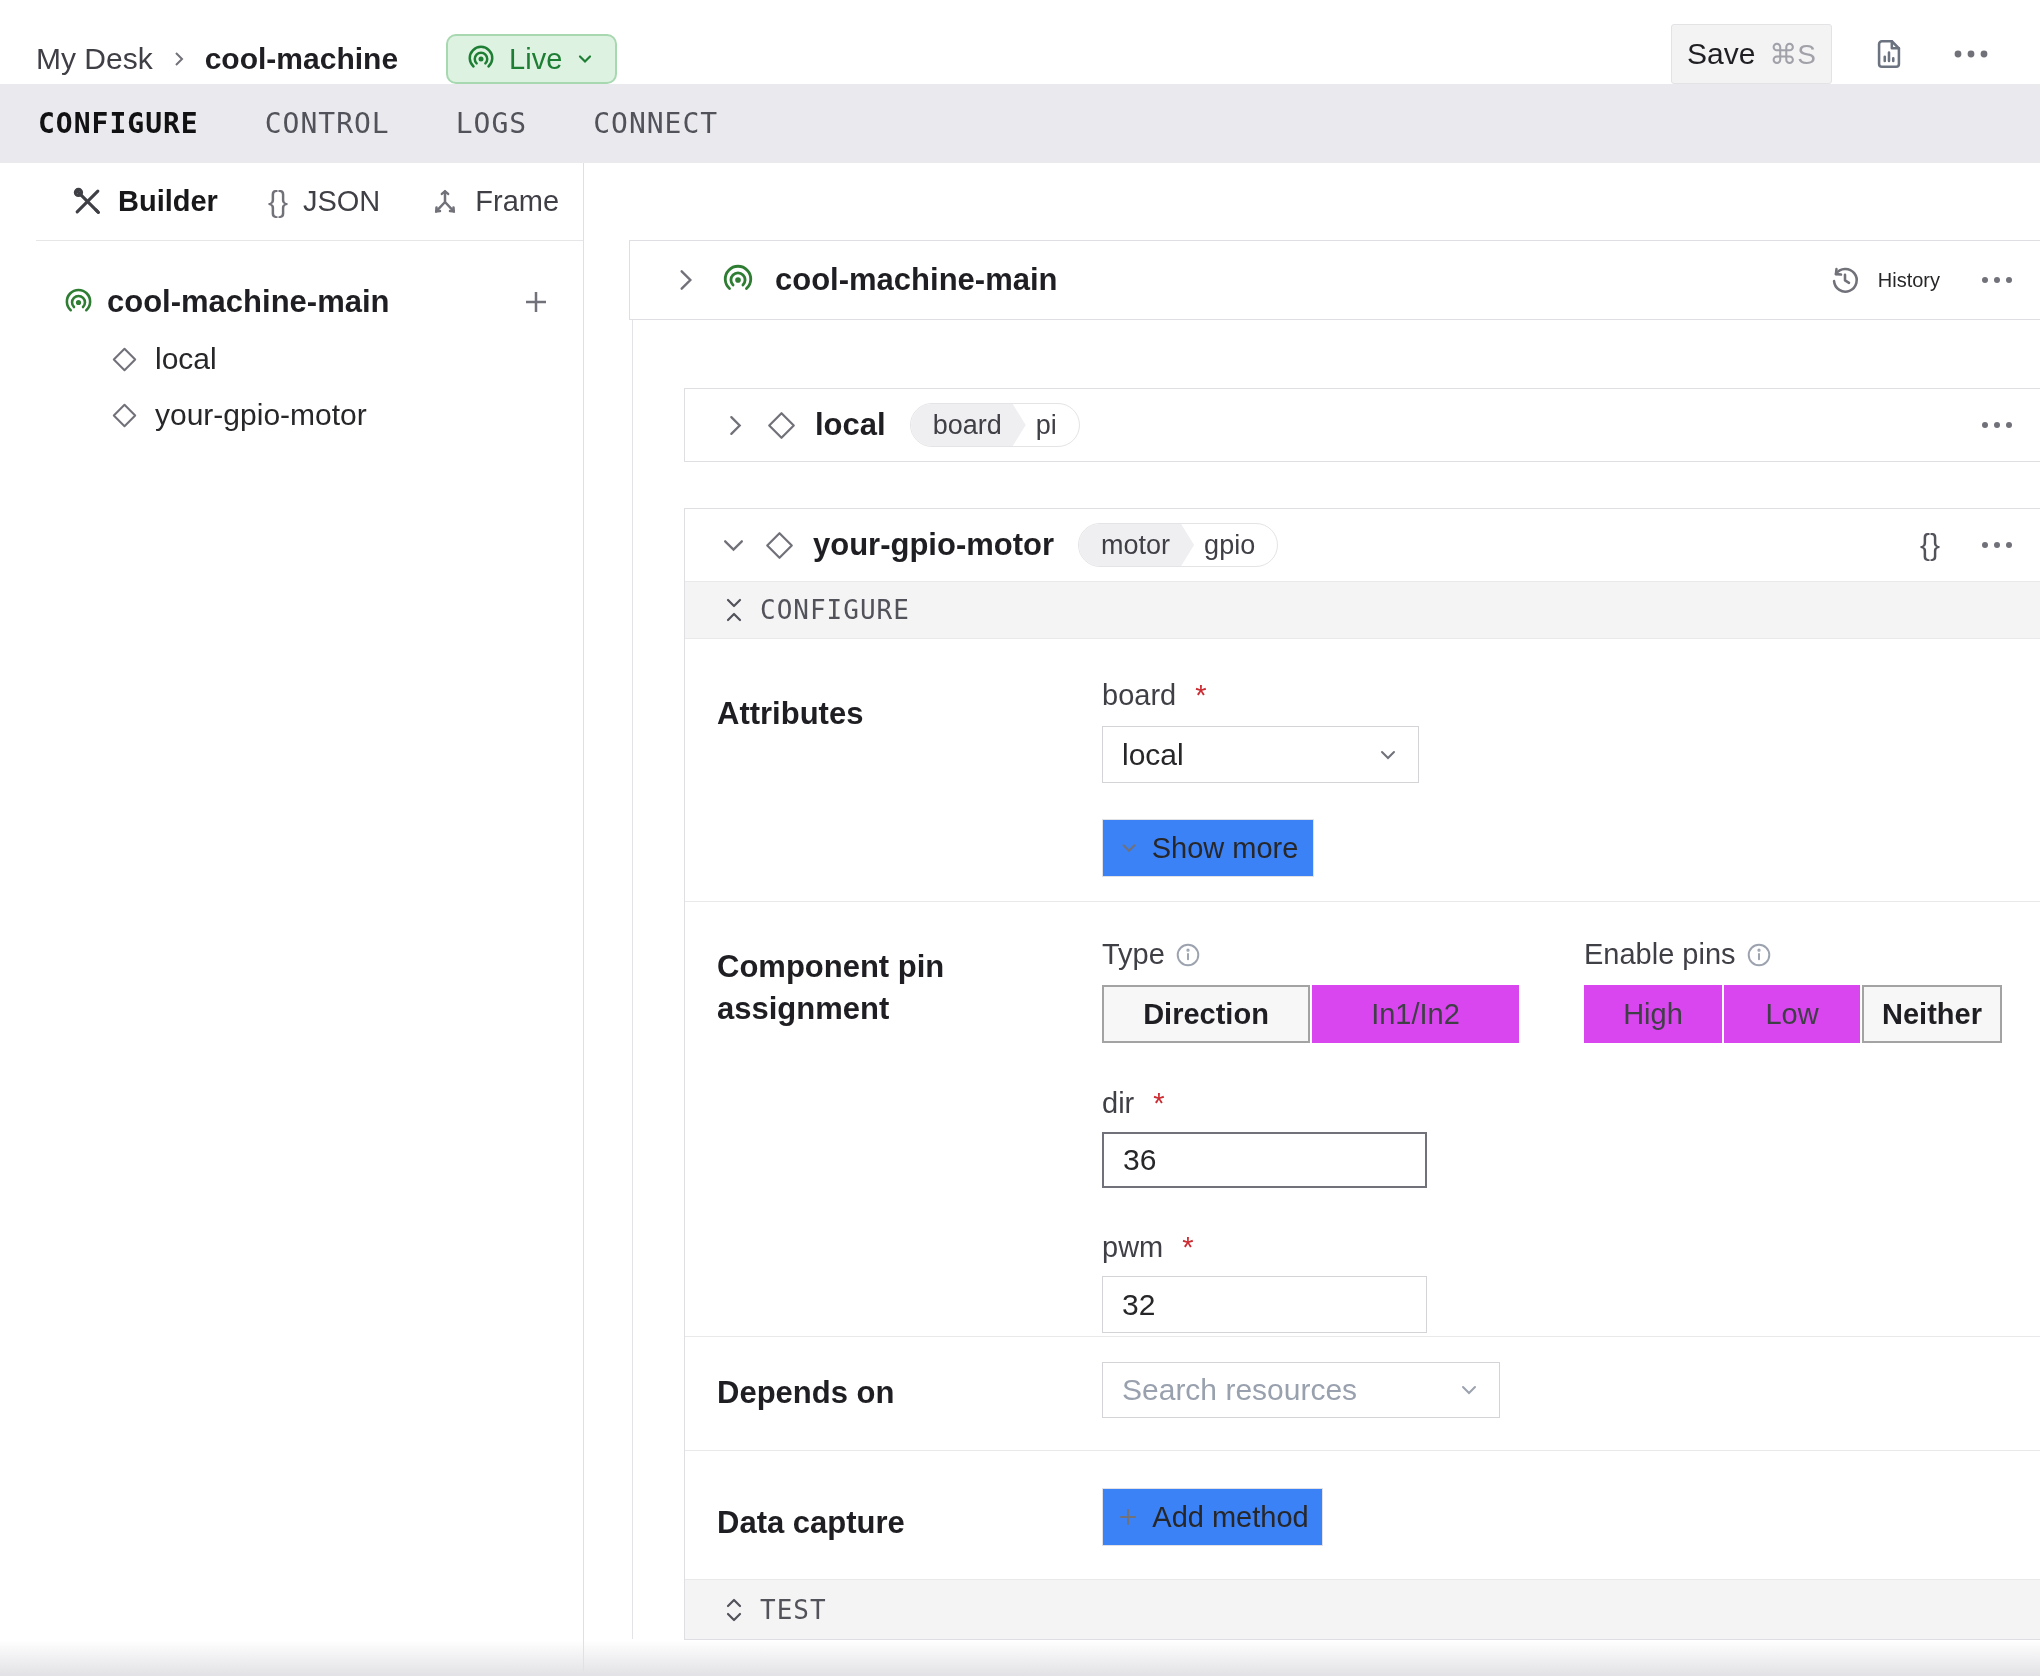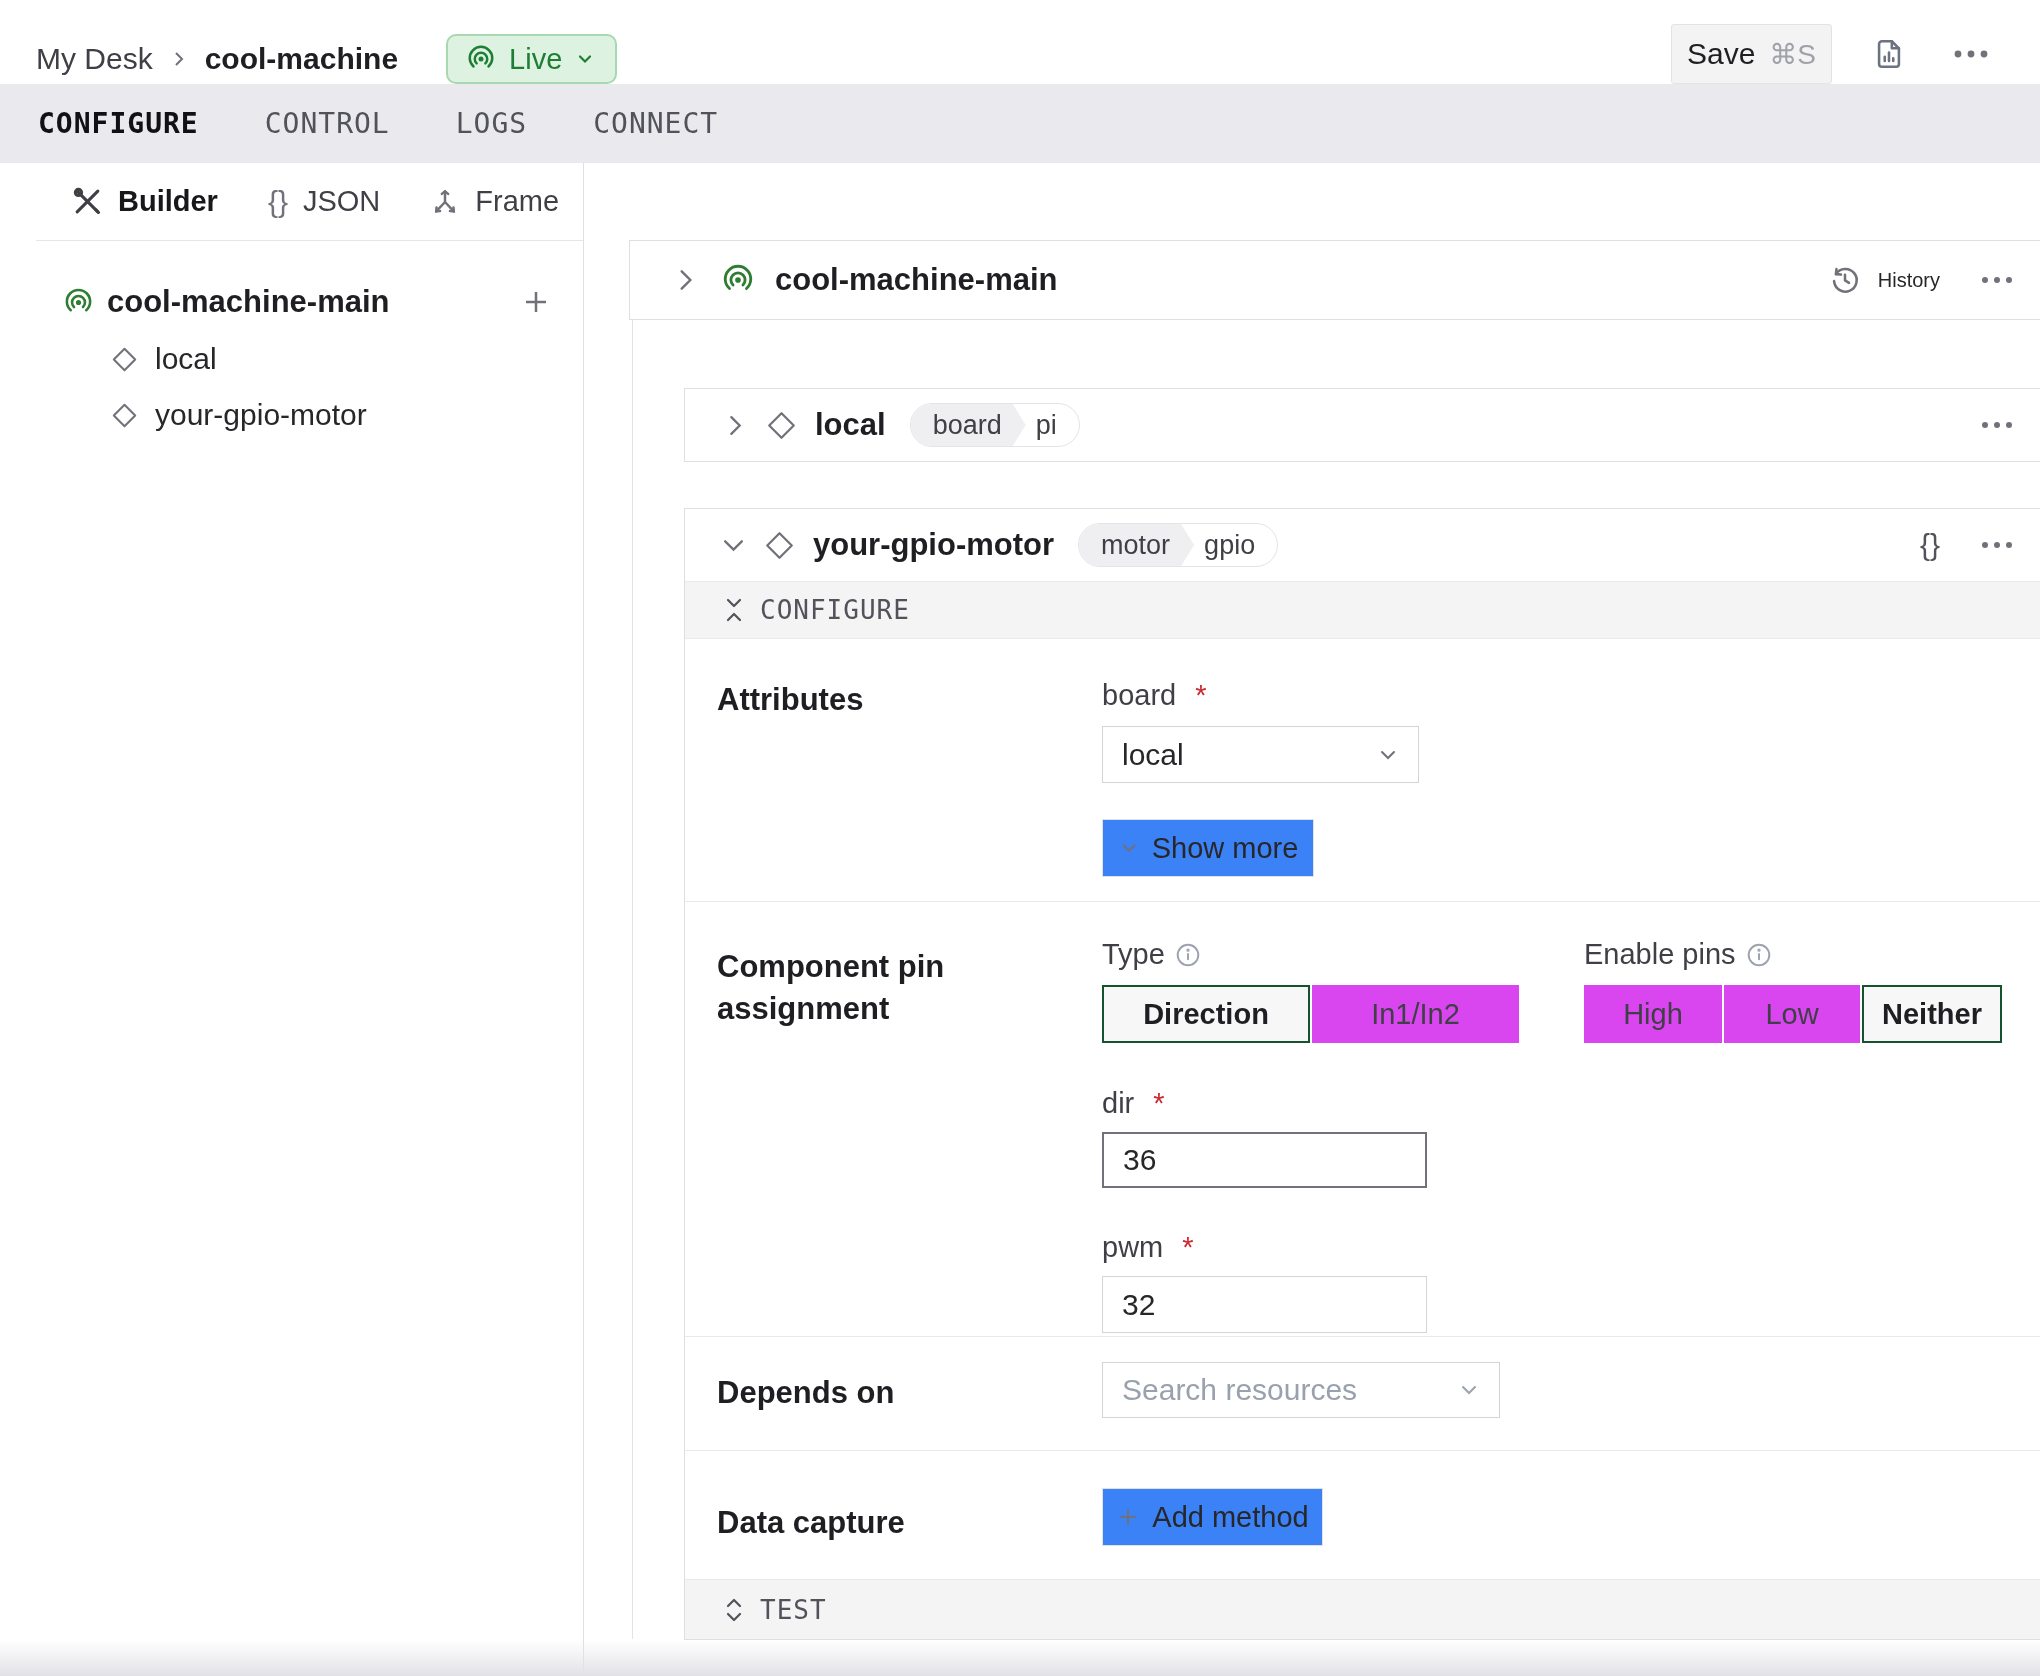--- a/index.html
+++ b/index.html
@@ -103,21 +103,21 @@
   .select.placeholder { color:#99a1ae; }
 
   .ghost-btn {
     display:flex; align-items:center; justify-content:center; gap:12px; height:58px;
     background:#3b82f6; border:1px solid #e2e2e6; cursor:pointer; font-size:29px; color:#27272a; font-family:inherit;
   }
 
   .seg-group { display:flex; gap:2px; }
   .seg { height:58px; display:flex; align-items:center; justify-content:center; font-size:29px; color:#3f3f46;
     background:#d946ef; cursor:pointer; }
-  .seg.selected { background:#f7f7f8; border:2px solid #14532d; font-weight:700; color:#1f1f23; }
+  .seg.selected { background:#f7f7f8; border:2px solid #a3a3a3; font-weight:700; color:#1f1f23; }
 
   .text-input { height:56px; width:325px; border:2px solid #71717a; background:#fff; font-size:30px; color:#27272a;
     padding:0 19px; font-family:inherit; }
   .text-input.soft { border:1px solid #d4d4d8; height:57px; }
 
   .info-icon { cursor:pointer; }
 
   .bottom-fade { position:absolute; left:0; right:0; bottom:0; height:36px; pointer-events:none;
     background:linear-gradient(180deg, rgba(228,228,232,0) 0%, #e2e2e6 100%); }
 </style>
@@ -317,21 +317,21 @@
 
       <div class="section-bar">
         <svg width="22" height="26" viewBox="0 0 22 26" fill="none" stroke="#52525b" stroke-width="2.2" stroke-linecap="round" stroke-linejoin="round">
           <path d="M5 3 L11 9 L17 3"></path>
           <path d="M5 23 L11 17 L17 23"></path>
         </svg>
         <span>CONFIGURE</span>
       </div>
 
       <div class="sec sec-attributes">
-        <div class="sec-label" style="">Attributes</div>
+        <div class="sec-label" style="margin-top:14px">Attributes</div>
         <div>
           <div class="field-label">
             <span>board</span>
               <span class="req">*</span>
           </div>
           <div class="select" style="width:317px; margin-top:14px">
             <span>local</span>
             <span class="caret">
               <svg width="24" height="24" viewBox="0 0 24 24" fill="none" stroke="#71717a" stroke-width="2" stroke-linecap="round">
                   <path d="M6 9 l6 6 6-6"></path>

